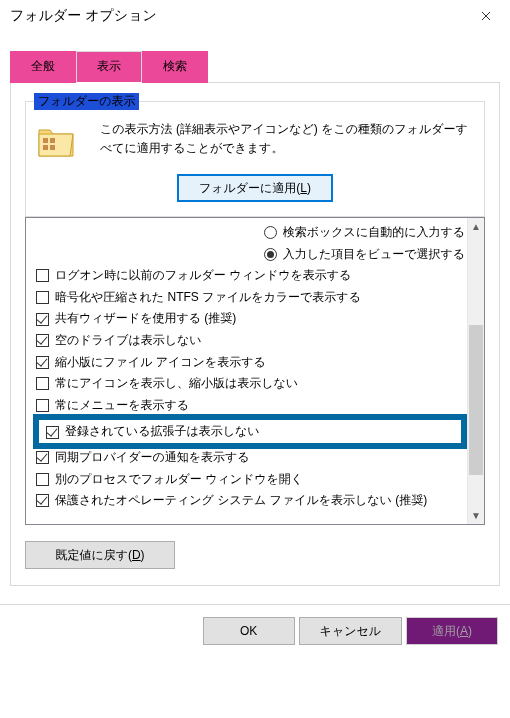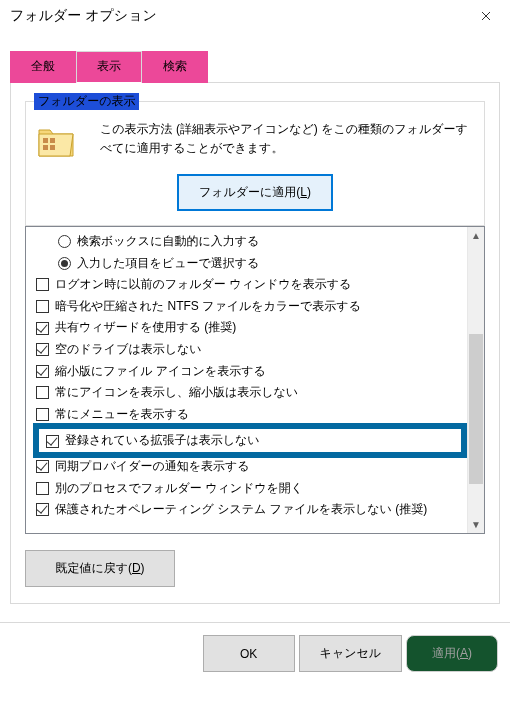--- a/index.html
+++ b/index.html
@@ -74,38 +74,37 @@
     margin-top:2px;
   }
   .folder-desc { line-height:1.6; }
   .btn-row {
     display:flex; gap:18px;
     justify-content:center;
     margin-top:14px;
   }
   .btn {
     min-width:150px;
-    height:37px;
+    height:28px;
     border:1px solid #adadad;
     background:#e1e1e1;
     display:flex; align-items:center; justify-content:center;
     padding:0 20px;
     cursor:default;
     font-family:inherit;
     font-size:12px;
   }
   .btn.primary {
     border:2px solid #0078d7;
     background:#e5f1fb;
   }
   .btn.disabled {
     color:#a0a0a0;
     border-color:#d0d0d0;
-    background:#14532d;
-    border-radius:8px;
+    background:#701a75;
   }
   .section-label { margin:20px 0 4px 2px; }
   .listbox {
     border:1px solid #828790;
     height:308px;
     display:flex;
   }
   .list-inner {
     flex:1;
     overflow:hidden;
@@ -128,21 +127,21 @@
     position:absolute; left:1px; right:1px;
     top:90px; height:150px;
     background:#cdcdcd;
   }
   .opt {
     display:flex; align-items:center;
     gap:6px;
     padding:3px 0 3px 6px;
     line-height:1.3;
   }
-  .opt.indent { padding-left:28px; }
+  .opt.indent { padding-left:28px;justify-content:flex-end; }
   .radio {
     width:13px; height:13px; flex:none;
     border:1px solid #333; border-radius:50%;
     position:relative;
   }
   .radio.checked::after {
     content:""; position:absolute;
     left:2px; top:2px; width:7px; height:7px;
     background:#333; border-radius:50%;
   }

